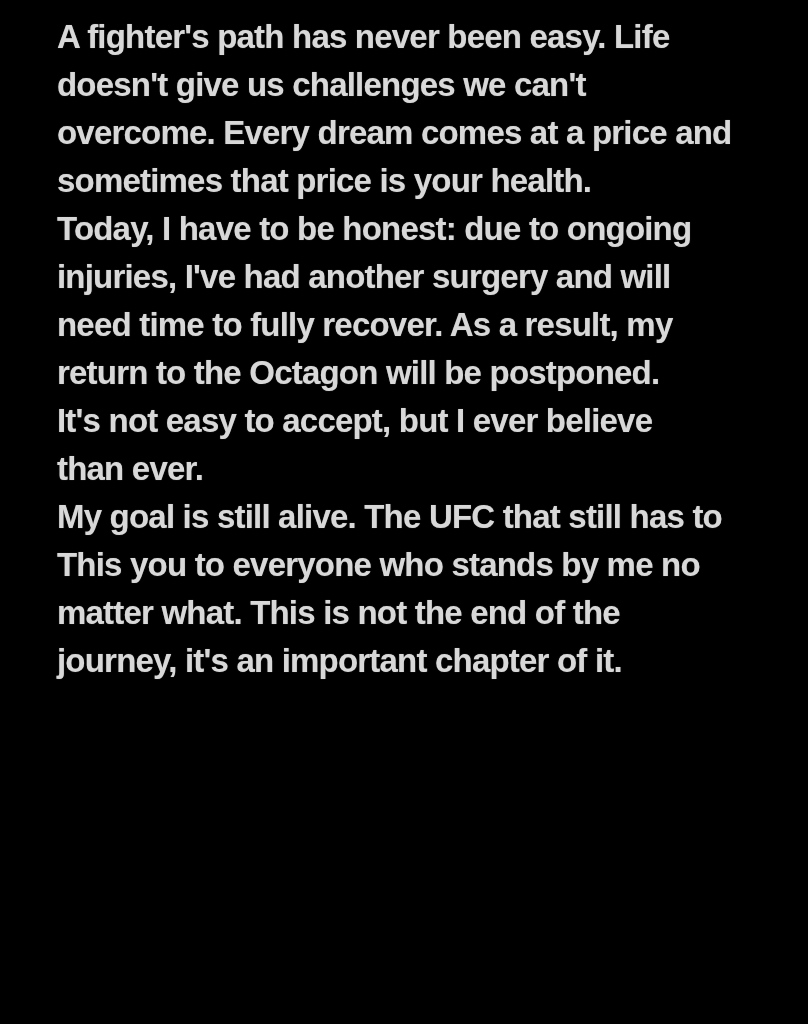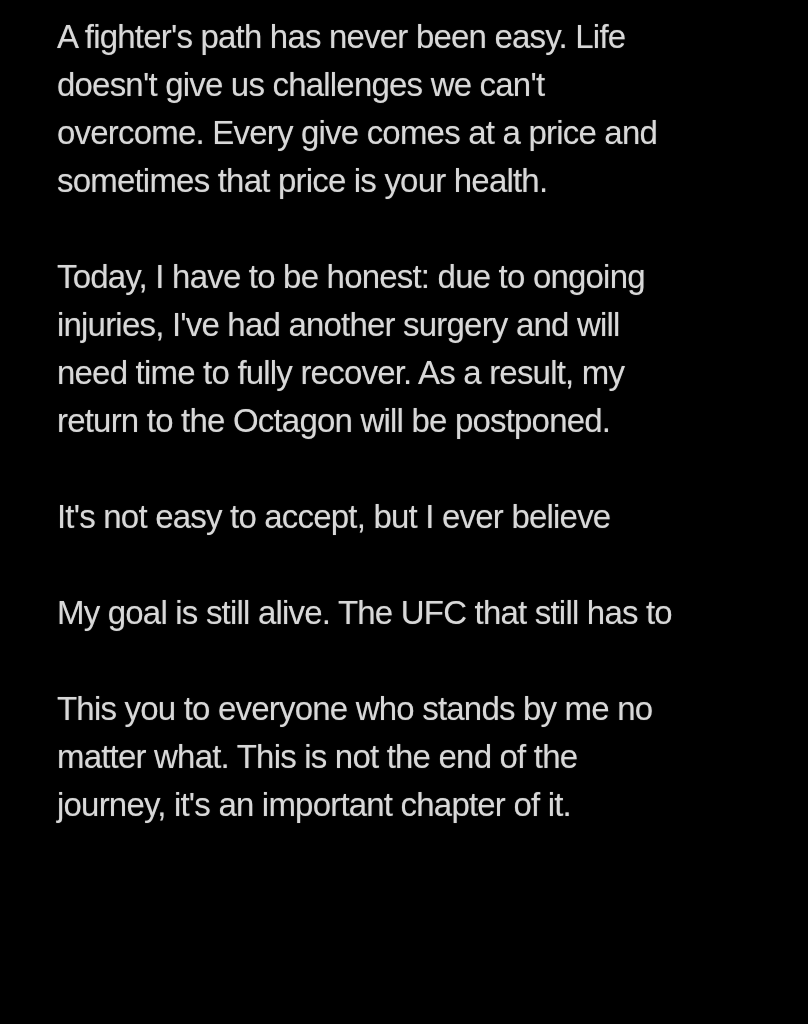--- a/index.html
+++ b/index.html
@@ -11,57 +11,57 @@
     height: 1024px;
     background: #000000;
     overflow: hidden;
   }
   .statement {
     box-sizing: border-box;
     width: 808px;
     height: 1024px;
     padding: 13px 58px 0 57px;
     font-family: "Liberation Sans", "DejaVu Sans", sans-serif;
-    font-weight: 400;
+    font-weight: 700;
     font-size: 33px;
     letter-spacing: -0.8px;
     color: #d8d8d8;
     text-shadow: 0 0 1px rgba(216,216,216,0.45);
   }
   .paragraph {
     margin: 0;
   }
   .paragraph + .paragraph {
-    margin-top: 48px;
   }
   .line {
     display: block;
     height: 48px;
     line-height: 48px;
     white-space: nowrap;
   }
 </style>
 </head>
 <body style="background: rgb(0, 0, 0);">
 
 <main class="statement" style="color: rgb(216, 216, 216);">
     <div class="paragraph">
       <span class="line">A fighter's path has never been easy. Life</span>
       <span class="line">doesn't give us challenges we can't</span>
-      <span class="line">overcome. Every give comes at a price and</span>
+      <span class="line">overcome. Every dream comes at a price and</span>
       <span class="line">sometimes that price is your health.</span>
     </div>
     <div class="paragraph">
       <span class="line">Today, I have to be honest: due to ongoing</span>
       <span class="line">injuries, I've had another surgery and will</span>
       <span class="line">need time to fully recover. As a result, my</span>
       <span class="line">return to the Octagon will be postponed.</span>
     </div>
     <div class="paragraph">
       <span class="line">It's not easy to accept, but I ever believe</span>
+      <span class="line">than ever.</span>
     </div>
     <div class="paragraph">
       <span class="line">My goal is still alive. The UFC that still has to</span>
     </div>
     <div class="paragraph">
       <span class="line">This you to everyone who stands by me no</span>
       <span class="line">matter what. This is not the end of the</span>
       <span class="line">journey, it's an important chapter of it.</span>
     </div>
   </main>

